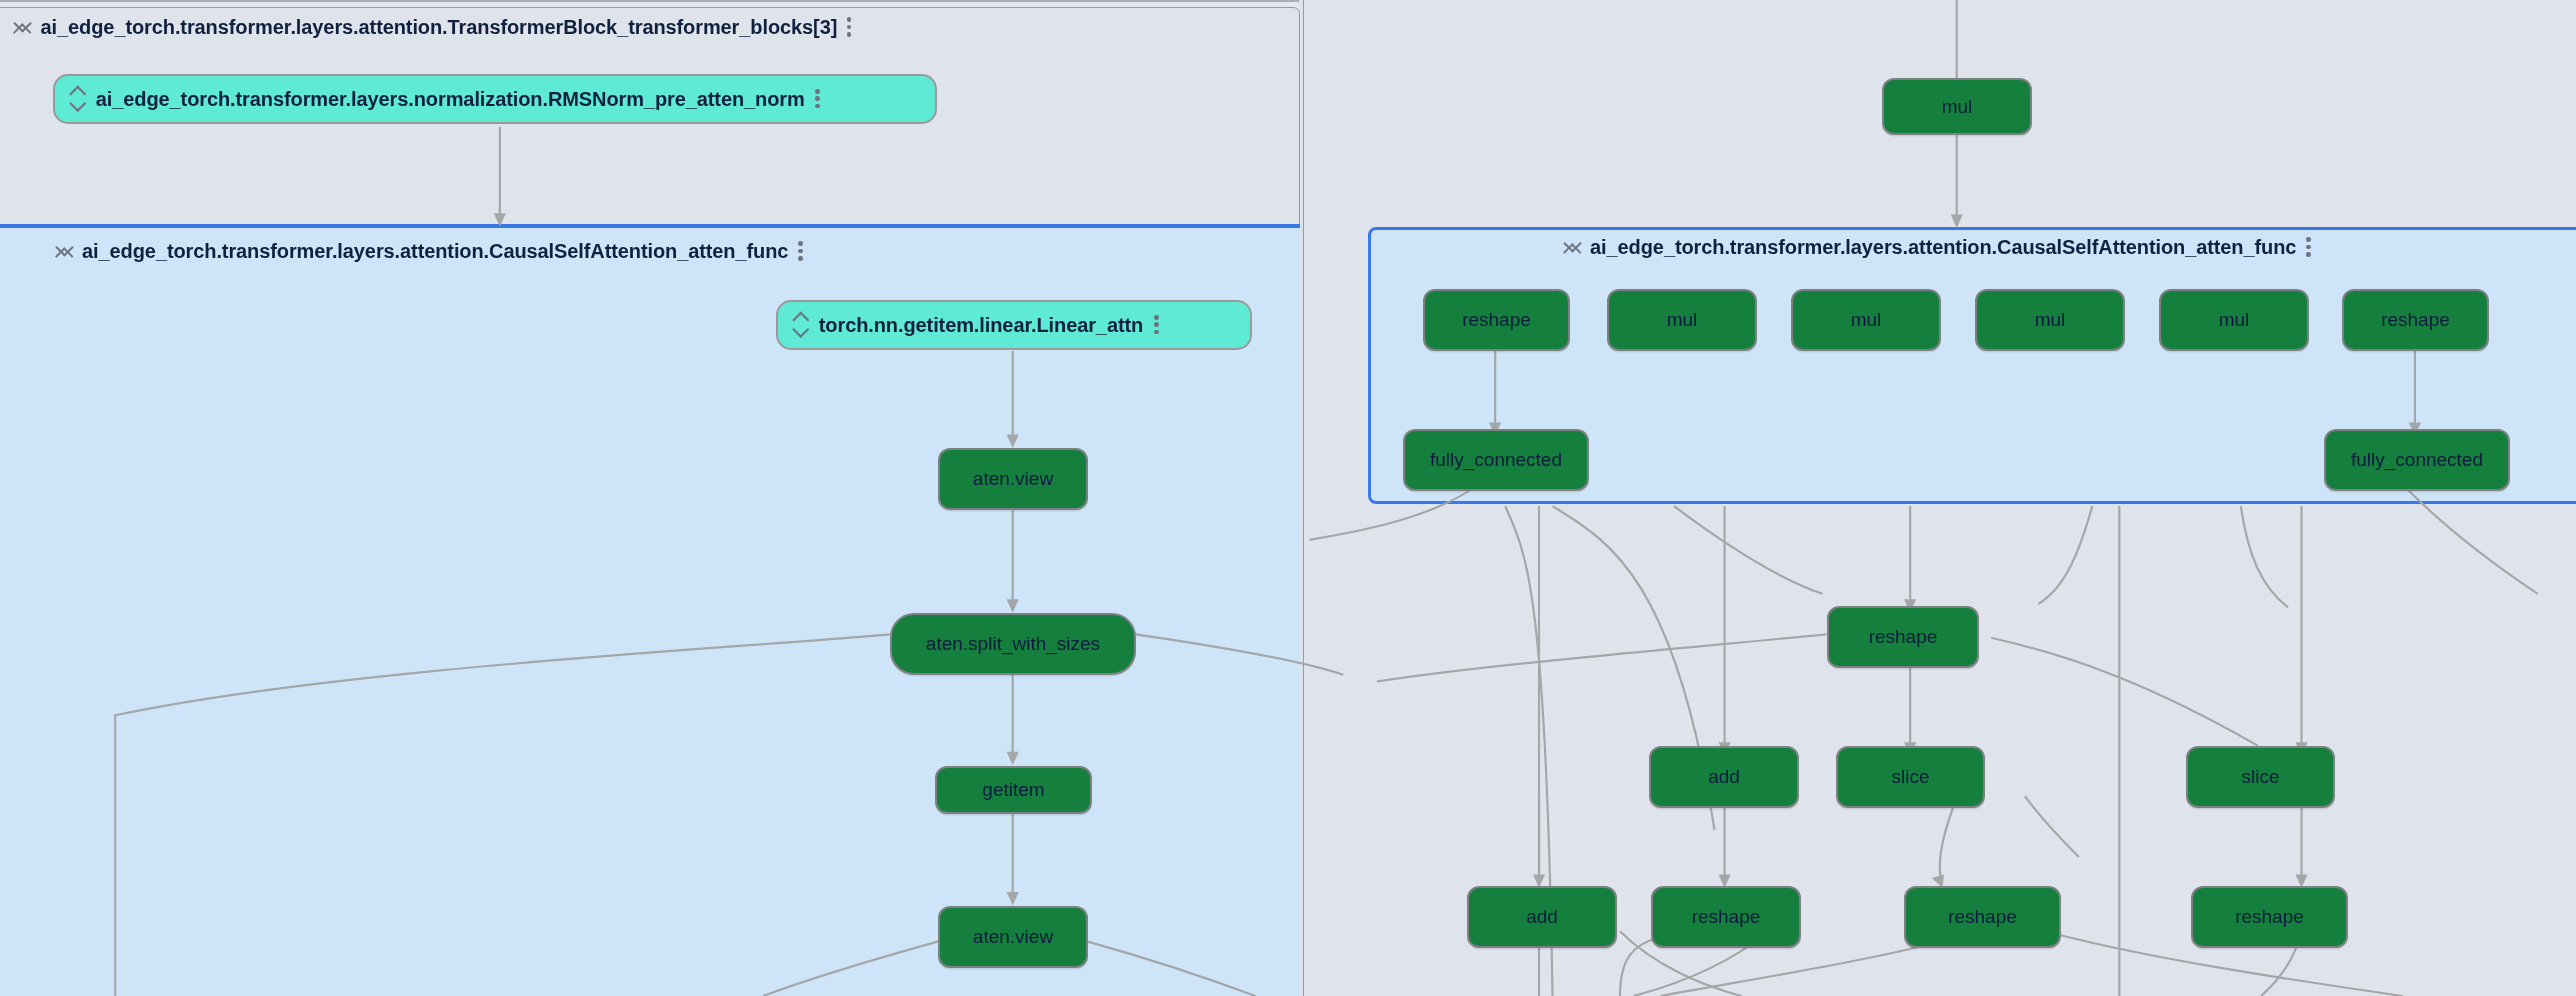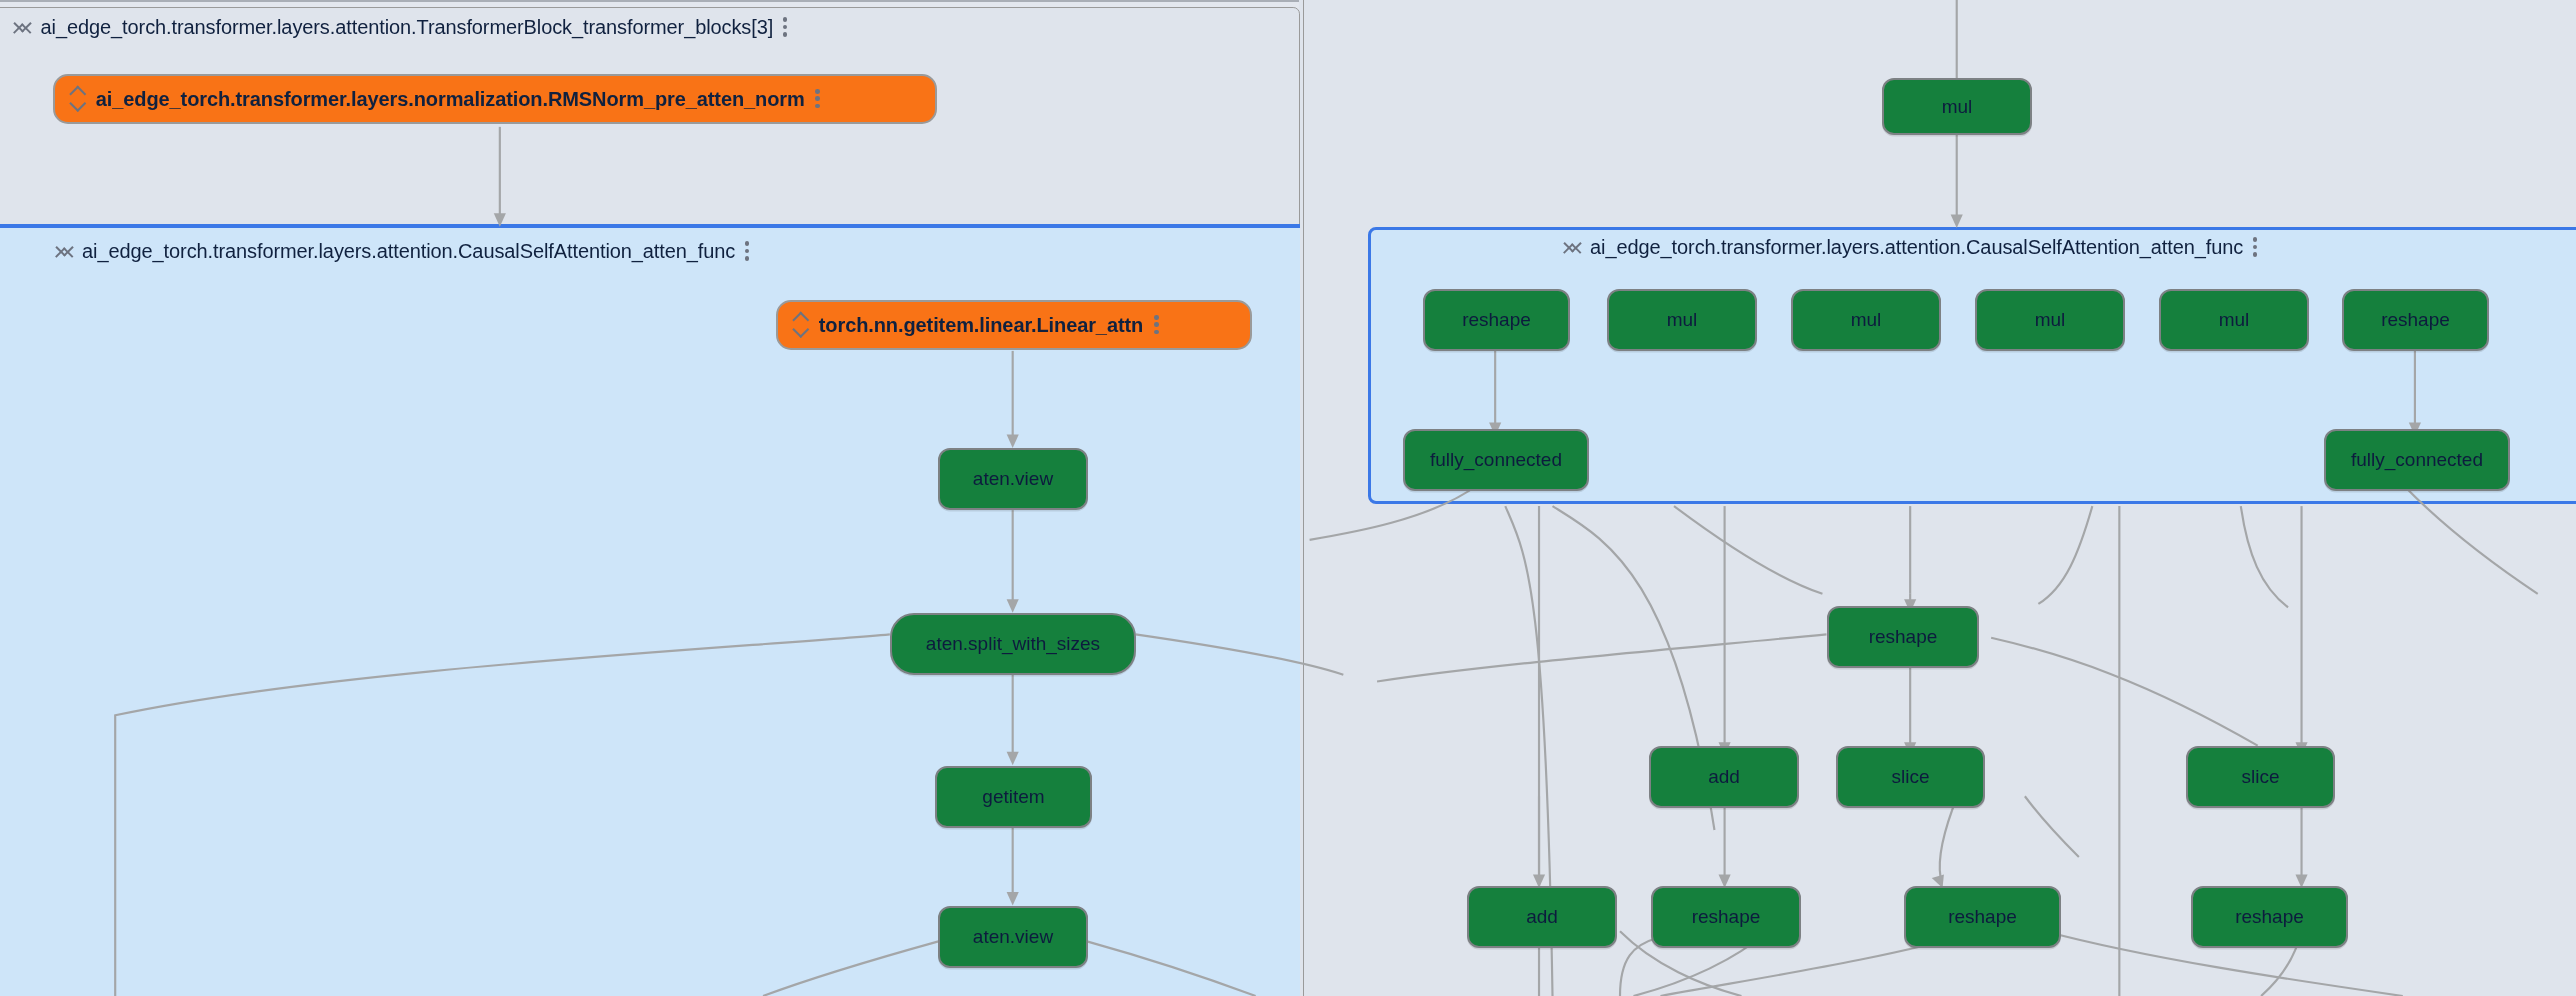--- a/index.html
+++ b/index.html
@@ -27,21 +27,21 @@
 
   .panel-header {
     position: absolute;
     display: flex;
     align-items: center;
     gap: 9.5px;
     white-space: nowrap;
   }
   .panel-title {
     font-size: 20px;
-    font-weight: 400;
+    font-weight: 700;
     color: #10213f;
     letter-spacing: -0.1px;
   }
 
   
   .icon-collapse { width: 17.6px; height: 23px; position: relative; flex: 0 0 auto; }
   .icon-collapse::before, .icon-collapse::after {
     content:""; position:absolute; left:2.7px; width:10.8px; height:10.8px;
     border-left: 2px solid #6d7380; border-bottom: 2px solid #6d7380;
   }
@@ -63,21 +63,21 @@
     position:absolute; left:0; width: 4.7px; height: 4.7px; border-radius: 50%;
     background: #6d7380;
   }
   .icon-more span:nth-child(1){ top: 1.4px; }
   .icon-more span:nth-child(2){ top: 8.8px; }
   .icon-more span:nth-child(3){ top: 16px; }
 
   
   .group-pill {
     position: absolute;
-    background: #f97316;
+    background: #5eead4;
     border: 2px solid #9a9a9a;
     border-radius: 15px;
     display: flex;
     align-items: center;
     gap: 10.8px;
     padding: 12px 15px;
     white-space: nowrap;
   }
   .group-pill .label {
     font-size: 20px;
@@ -258,21 +258,21 @@
   </div>
 
   <div class="op-node" style="left:938px; top:448px; width:150px; height:62px;">
     <span>aten.view</span>
   </div>
 
   <div class="op-node" style="left:890px; top:613px; width:246px; height:62px;border-radius:24px;">
     <span>aten.split_with_sizes</span>
   </div>
 
-  <div class="op-node" style="left:935px; top:766px; width:157px; height:62px;">
+  <div class="op-node" style="left:935px; top:766px; width:157px; height:48px;">
     <span>getitem</span>
   </div>
 
   <div class="op-node" style="left:938px; top:906px; width:150px; height:62px;">
     <span>aten.view</span>
   </div>
 
   <div class="op-node" style="left:1882px; top:78px; width:150px; height:57px;">
     <span>mul</span>
   </div>

